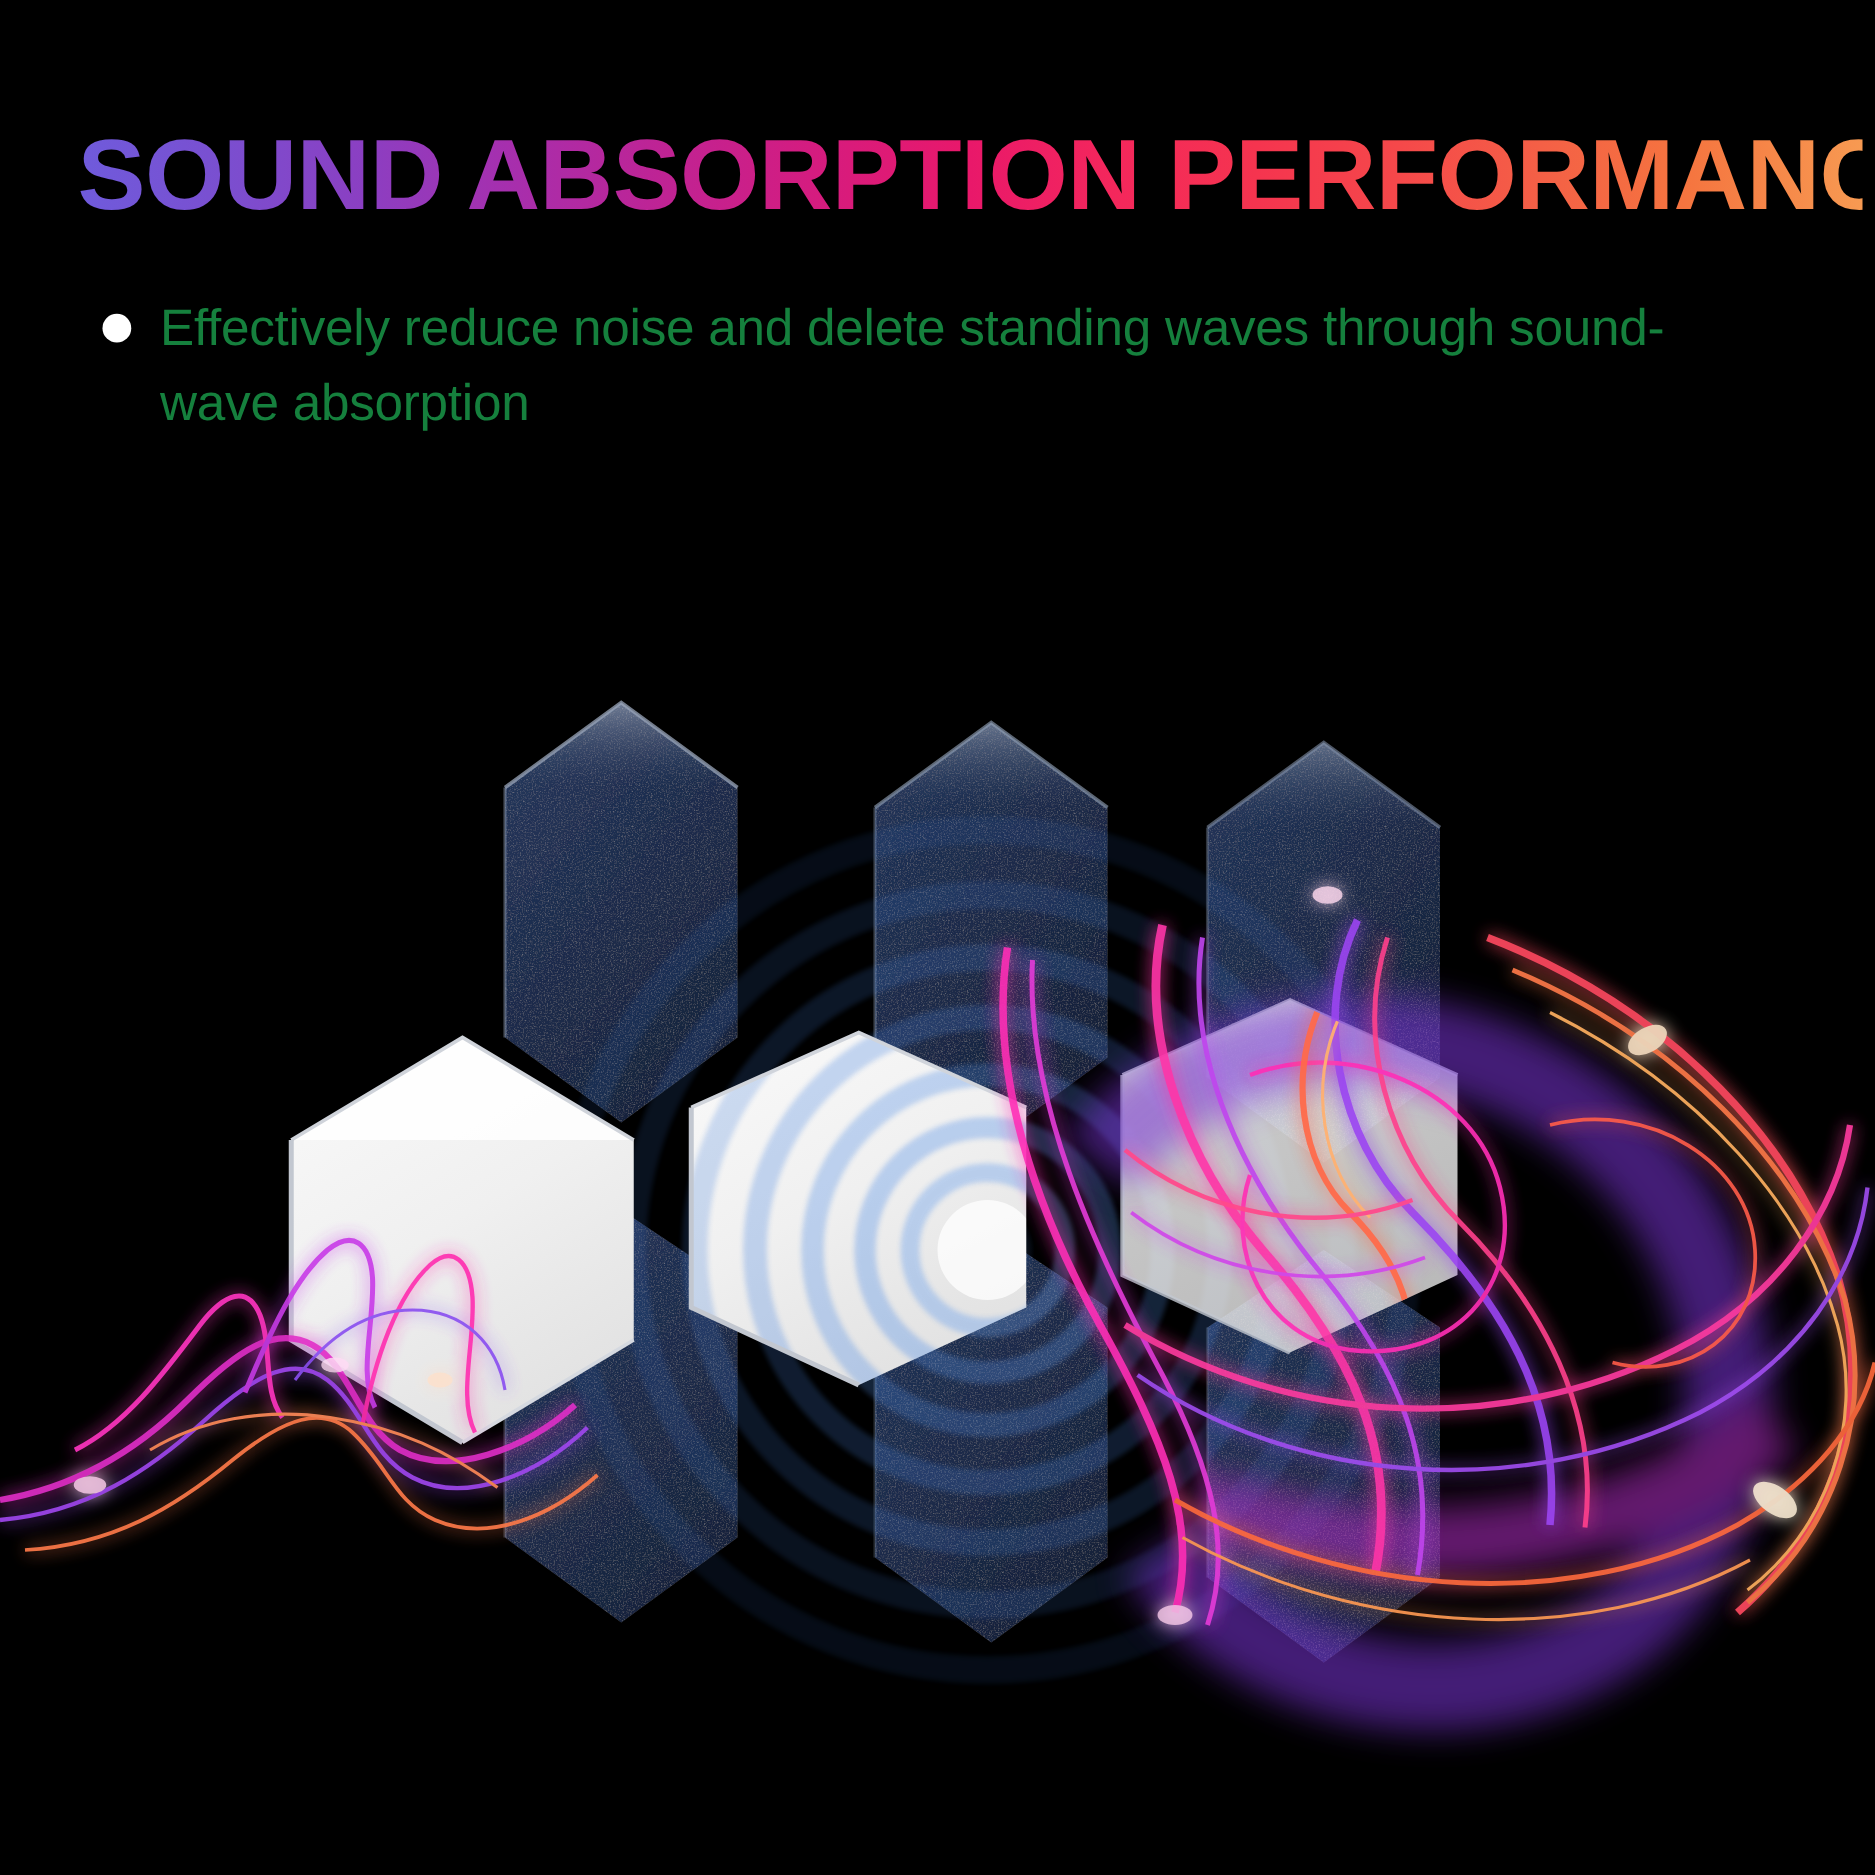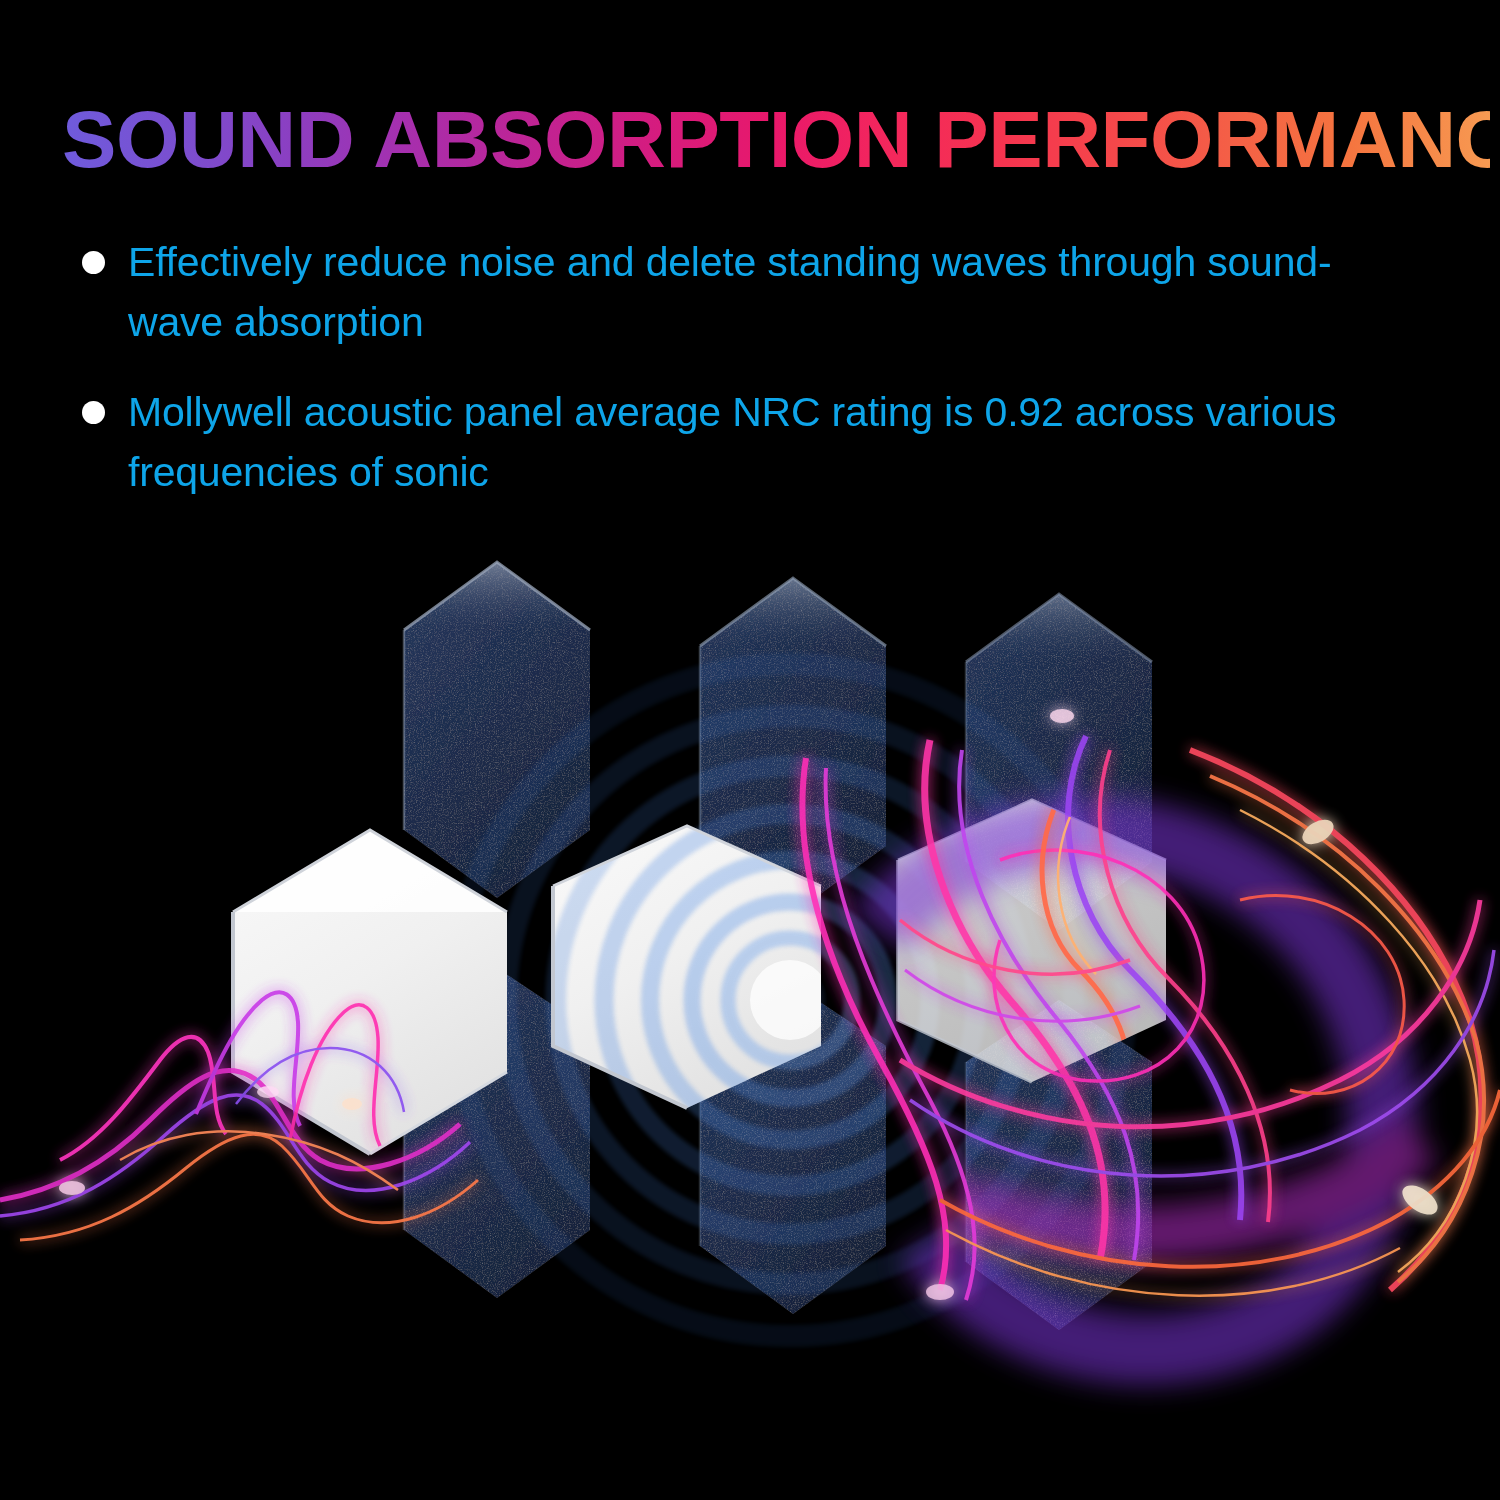--- a/index.html
+++ b/index.html
@@ -77,21 +77,21 @@
     position: absolute;
     left: 4px;
     top: 19px;
     width: 23px;
     height: 23px;
     border-radius: 50%;
     background: #ffffff;
   }
   .bullet-text {
     display: block;
-    color: #0ea5e9;
+    color: #15803d;
     font-family: "Liberation Sans", sans-serif;
     font-size: 41px;
     line-height: 60px;
     font-weight: normal;
     letter-spacing: -0.2px;
   }
 
   
   .stage {
     position: absolute;
@@ -115,24 +115,20 @@
     <h1 class="headline">SOUND ABSORPTION PERFORMANCE</h1>
   </div>
 
   <div class="bullets">
 
     <div class="bullet-row">
       <span class="bullet-dot"></span>
       <span class="bullet-text">Effectively reduce noise and delete standing waves through sound-wave absorption</span>
     </div>
 
-    <div class="bullet-row">
-      <span class="bullet-dot"></span>
-      <span class="bullet-text">Mollywell acoustic panel average NRC rating is 0.92 across various frequencies of sonic</span>
-    </div>
 
   </div>
 
   <div class="stage">
     <svg viewBox="0 0 1500 1000" xmlns="http://www.w3.org/2000/svg">
       <defs>
 
         <filter id="felt" x="-10%" y="-10%" width="120%" height="120%">
           <feTurbulence type="fractalNoise" baseFrequency="0.85" numOctaves="4" seed="7" result="n"></feTurbulence>
           <feColorMatrix in="n" type="saturate" values="0" result="ng"></feColorMatrix>

